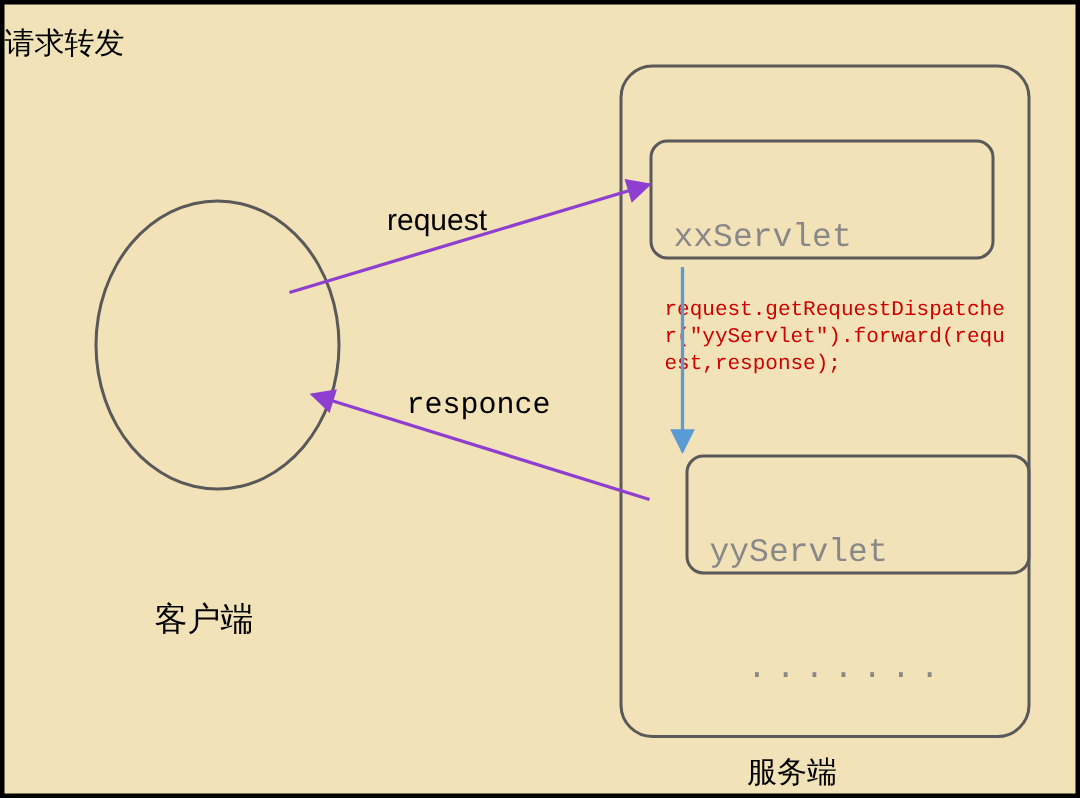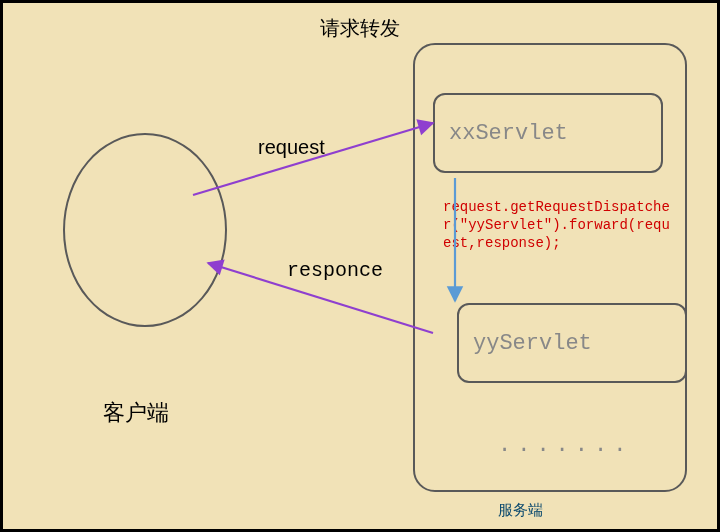--- a/index.html
+++ b/index.html
@@ -13,21 +13,21 @@
     position: relative;
     width: 720px;
     height: 532px;
     background: #f1e2b7;
     border: 3px solid #000;
     box-sizing: border-box;
   }
   .title {
     position: absolute;
     left: 0; right: 0; top: 12px;
-    text-align: center;
+    text-align: left;
     font-family: "Microsoft YaHei", "SimSun", sans-serif;
     font-size: 20px;
     color: #000;
   }
   .client-ellipse {
     position: absolute;
     left: 60px;
     top: 130px;
     width: 160px;
     height: 190px;
@@ -52,21 +52,21 @@
     border: 2px solid #595959;
     border-radius: 22px;
     background: transparent;
   }
   .servlet-box {
     position: absolute;
     border: 2px solid #595959;
     border-radius: 12px;
     background: transparent;
     display: flex;
-    align-items: center;
+    align-items: flex-end;
     padding-left: 14px;
     font-family: "Consolas", "Courier New", monospace;
     font-size: 22px;
     color: #888888;
     box-sizing: border-box;
   }
   .xx-servlet {
     left: 430px;
     top: 90px;
     width: 230px;
@@ -97,34 +97,34 @@
     font-family: "Courier New", monospace;
     font-size: 22px;
     color: #888888;
     letter-spacing: 6px;
   }
   .server-label {
     position: absolute;
     left: 495px;
     top: 498px;
     font-family: "SimSun", serif;
-    font-size: 15px;
-    color: #0c4a6e;
+    font-size: 20px;
+    color: #000000;
   }
   .req-label {
     position: absolute;
     left: 255px;
     top: 133px;
     font-family: Liberation Sans, sans-serif;
     font-size: 20px;
     color: #000;
   }
   .resp-label {
     position: absolute;
-    left: 284px;
+    left: 268px;
     top: 256px;
     font-family: "Courier New", monospace;
     font-size: 20px;
     color: #000;
   }
   svg {
     position: absolute;
     left: 0; top: 0;
     width: 720px;
     height: 532px;

